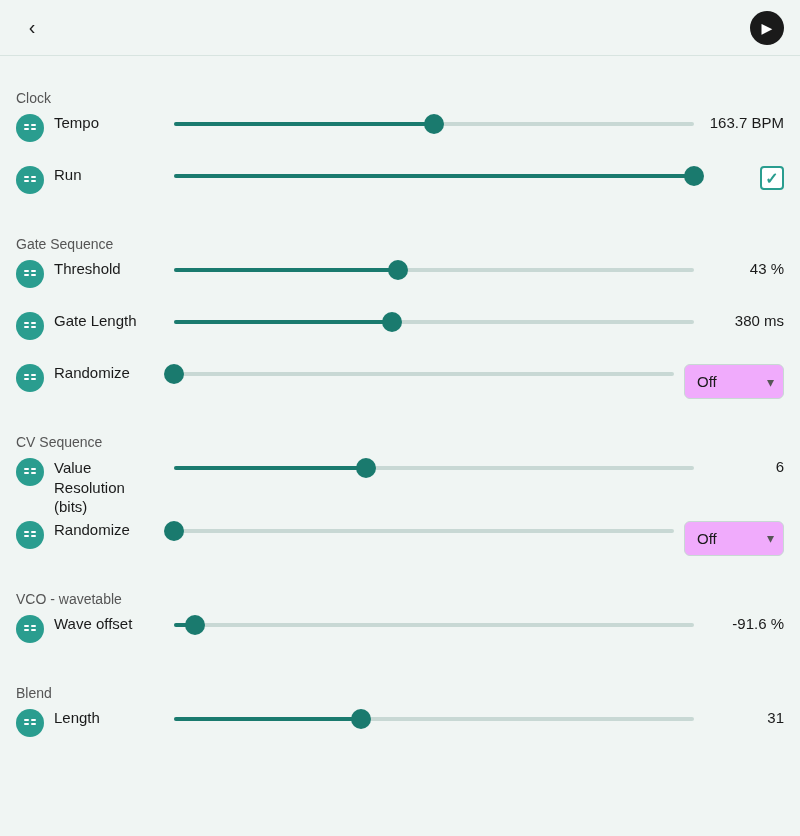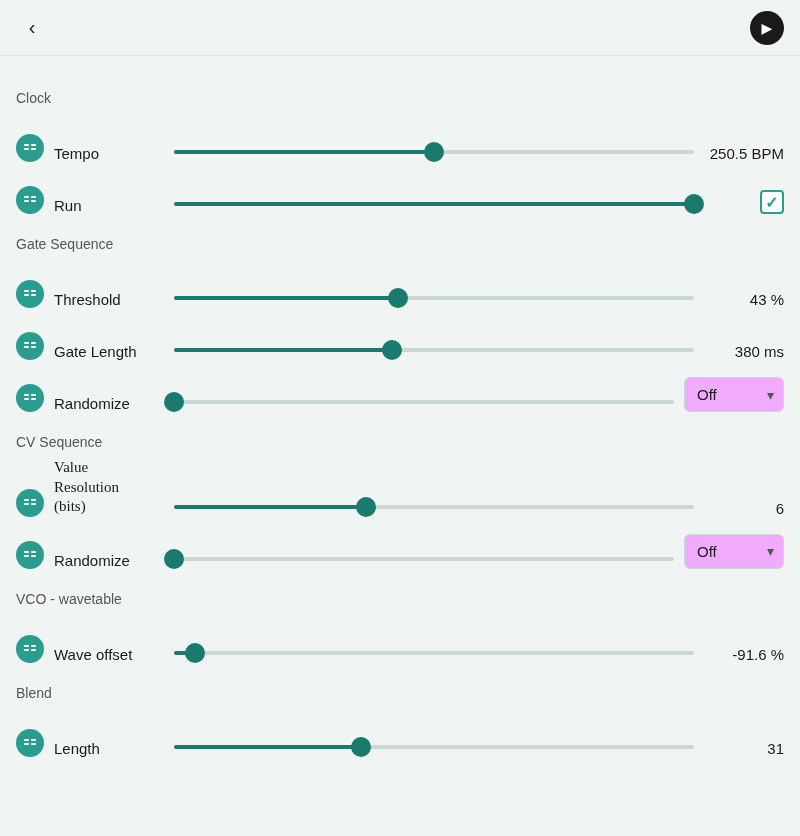--- a/index.html
+++ b/index.html
@@ -68,21 +68,21 @@
     .section-label {
       font-size: 14px;
       color: #555;
       font-weight: 400;
       margin-bottom: 8px;
       margin-top: 22px;
     }
 
     .row {
       display: flex;
-      align-items: flex-end;
+      align-items: flex-start;
       margin-bottom: 4px;
       min-height: 48px;
     }
 
     .param-icon {
       width: 28px;
       height: 28px;
       background: #2a9d8f;
       border-radius: 50%;
       display: flex;
@@ -103,21 +103,20 @@
       color: #1a1a1a;
       flex-shrink: 0;
     }
 
     .param-name-multi {
       min-width: 110px;
       font-size: 15px;
       color: #1a1a1a;
       flex-shrink: 0;
       line-height: 1.3;
-      font-family: Liberation Serif, serif;
     }
 
     .slider-container {
       flex: 1;
       margin: 0 10px;
       position: relative;
       height: 20px;
       display: flex;
       align-items: center;
     }
@@ -236,21 +235,21 @@
     <rect x="9" y="8" width="5" height="2" rx="1"></rect>
   </svg>
       </div>
       <div class="param-name">Tempo</div>
       <div class="slider-container">
         <div class="slider-track">
           <div class="slider-fill" style="width: 50%;"></div>
           <div class="slider-thumb" style="left: 50%;"></div>
         </div>
       </div>
-      <div class="param-value">250.5 BPM</div>
+      <div class="param-value">163.7 BPM</div>
     </div>
     <div class="row">
       <div class="param-icon">
         <svg viewBox="0 0 16 16" fill="white" xmlns="http://www.w3.org/2000/svg">
     <rect x="2" y="4" width="5" height="2" rx="1"></rect>
     <rect x="2" y="8" width="5" height="2" rx="1"></rect>
     <rect x="9" y="4" width="5" height="2" rx="1"></rect>
     <rect x="9" y="8" width="5" height="2" rx="1"></rect>
   </svg>
       </div>

